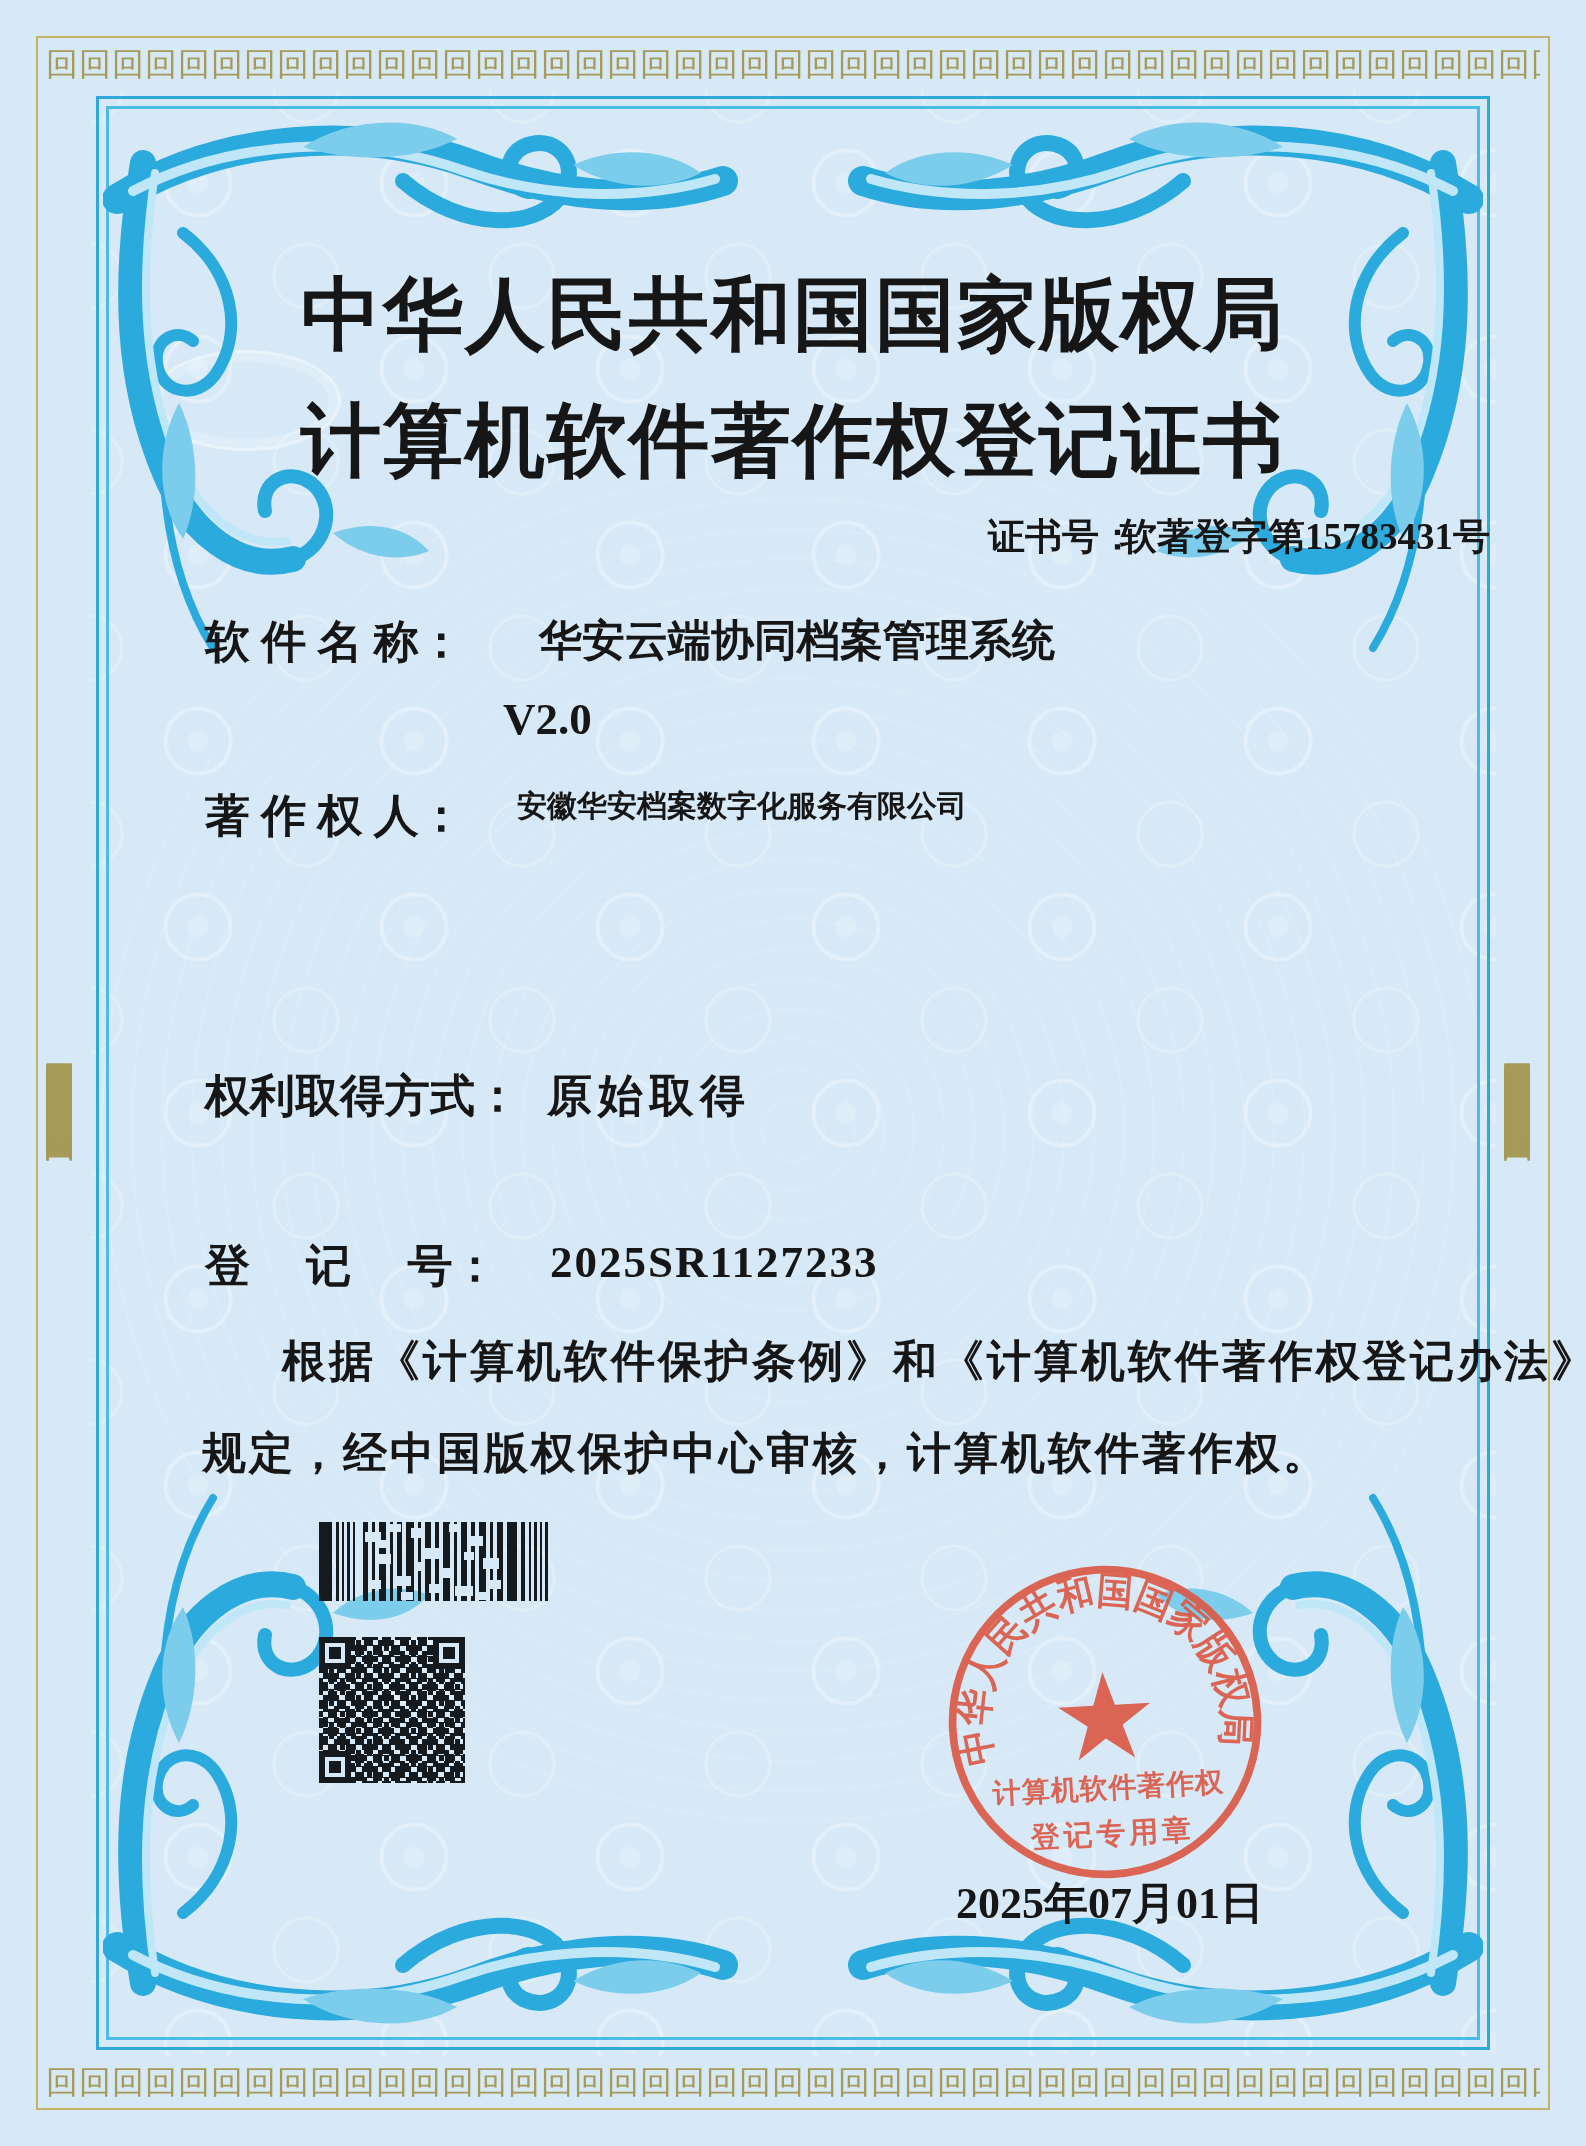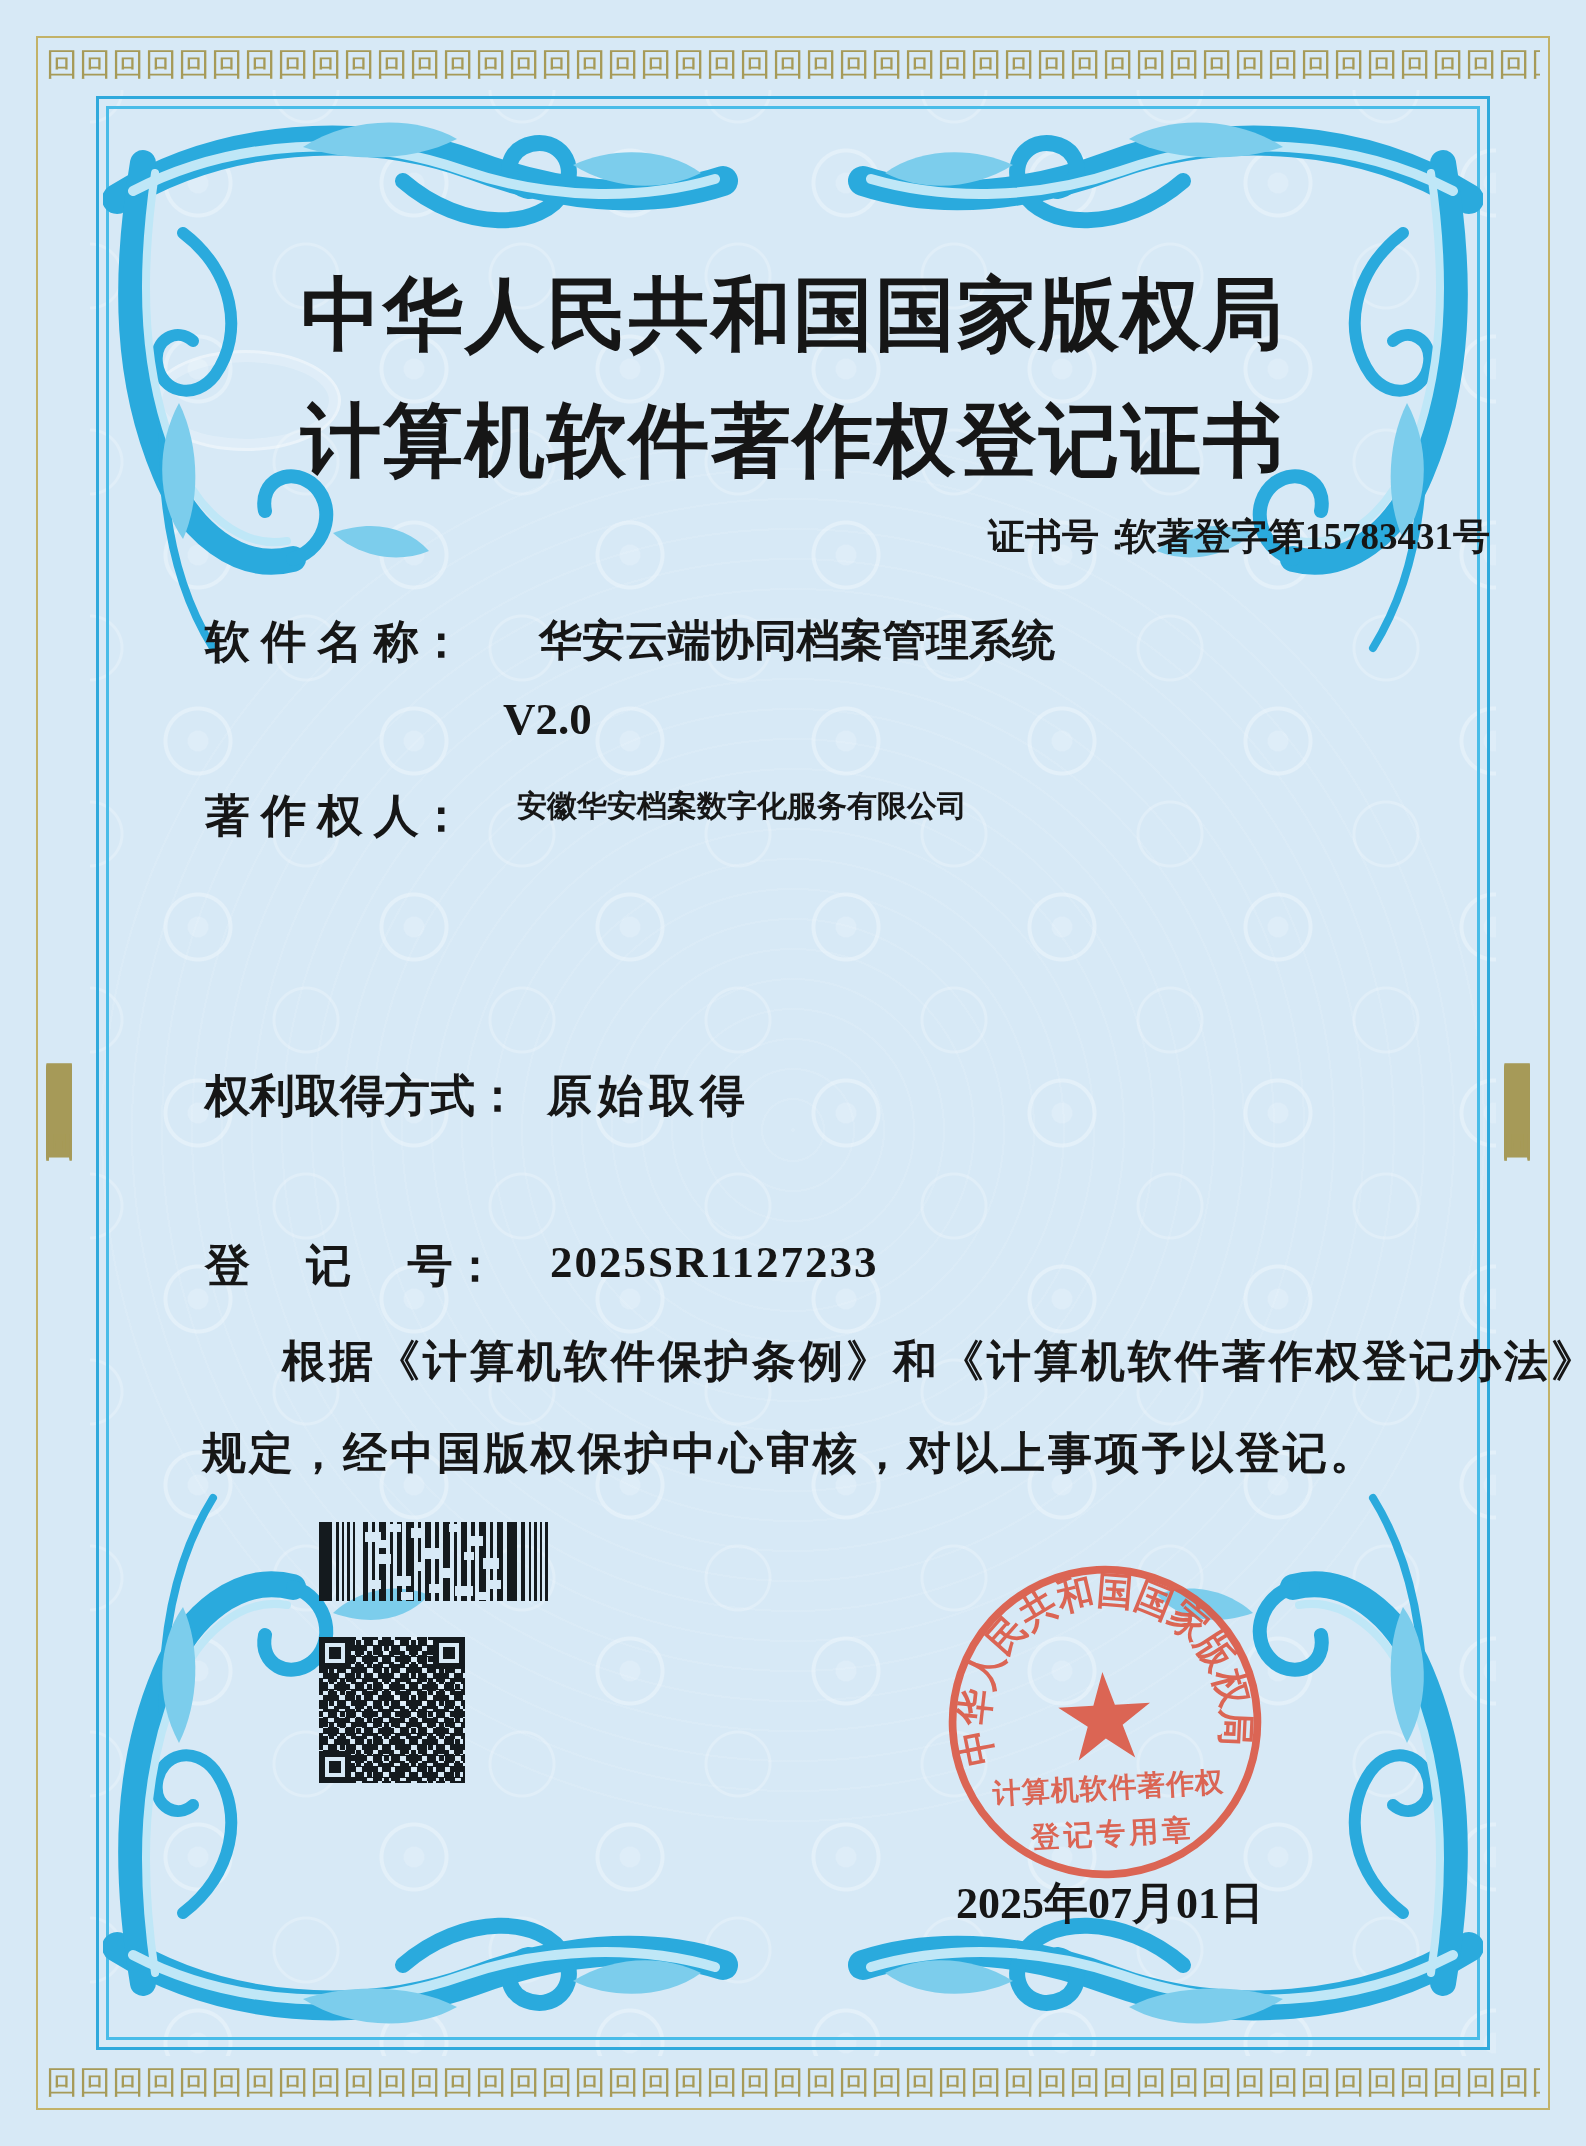--- a/index.html
+++ b/index.html
@@ -217,21 +217,21 @@
     <span class="fvalue" style="left:547px; letter-spacing:6px;">原始取得</span>
   </div>
 
 
   <div class="txt field" style="top:1236px">
     <span class="flabel">登　 记　 号：</span>
     <span class="fvalue" style="left:550px; letter-spacing:2px;text-align:right;">2025SR1127233</span>
   </div>
 
   <div class="txt stmt l1">根据《计算机软件保护条例》和《计算机软件著作权登记办法》的</div>
-  <div class="txt stmt l2">规定，经中国版权保护中心审核，对以上事项予以登记。</div>
+  <div class="txt stmt l2">规定，经中国版权保护中心审核，计算机软件著作权。</div>
 
   <svg class="barcode" viewBox="0 0 229 79" shape-rendering="crispEdges" aria-hidden="true">
     <g fill="#141a1e">
       <rect x="0" y="0" width="13" height="79"></rect>
         <rect x="17" y="0" width="3" height="79"></rect>
       <rect x="23" y="0" width="2" height="79"></rect>
         <rect x="28" y="0" width="3" height="79"></rect>
       <rect x="34" y="0" width="2" height="79"></rect>
         <rect x="44" y="0" width="5" height="79"></rect>
       <rect x="53" y="0" width="3" height="79"></rect>

